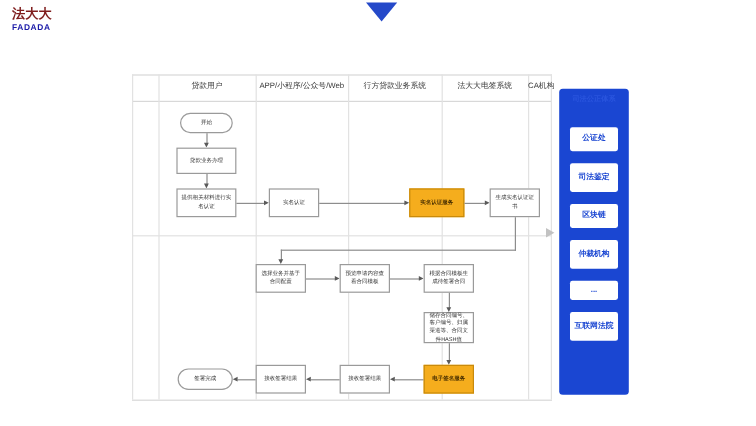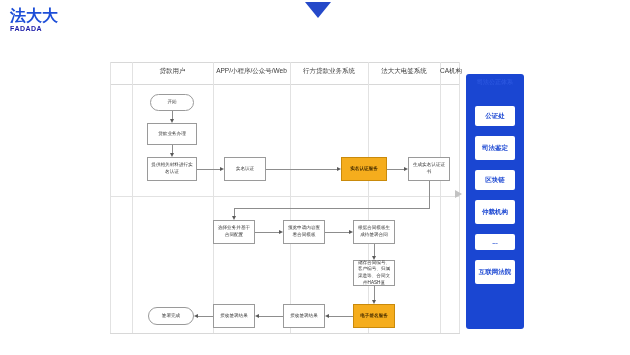--- a/index.html
+++ b/index.html
@@ -4,21 +4,21 @@
 <style>
   html,body{margin:0;padding:0;}
   body{
     width:630px;height:355px;position:relative;overflow:hidden;
     background:#ffffff;
     font-family:"Liberation Sans","DejaVu Sans",sans-serif;
     color:#333;
   }
   
   #logo{position:absolute;left:10px;top:8px;line-height:1;}
-  #logo .cn{font-size:16px;font-weight:bold;color:#1d4ed8;letter-spacing:0px;}
+  #logo .cn{font-size:11px;font-weight:bold;color:#7f1d1d;letter-spacing:0px;font-family:Liberation Mono, monospace;}
   #logo .en{font-size:7px;font-weight:bold;color:#1a1aa8;letter-spacing:.5px;margin-top:1px;}
   
   #top-triangle{position:absolute;left:305px;top:2px;width:0;height:0;
     border-left:13px solid transparent;border-right:13px solid transparent;
     border-top:16px solid #2549c9;}
   
   #chart{position:absolute;left:110px;top:62px;width:350px;height:272px;
     background:#fff;}
   .lane-top-line{position:absolute;left:0;top:0;width:350px;height:1px;background:#d8d8d8;}
   .lane-head-line{position:absolute;left:0;top:22px;width:350px;height:1px;background:#d8d8d8;}

